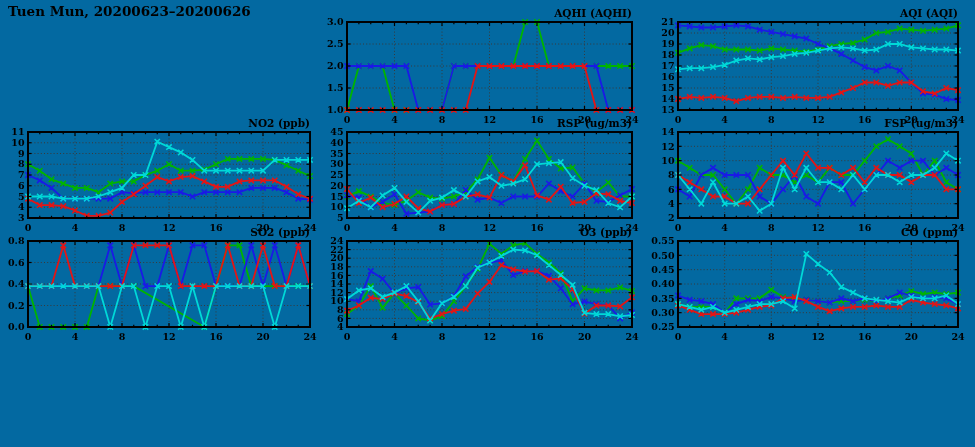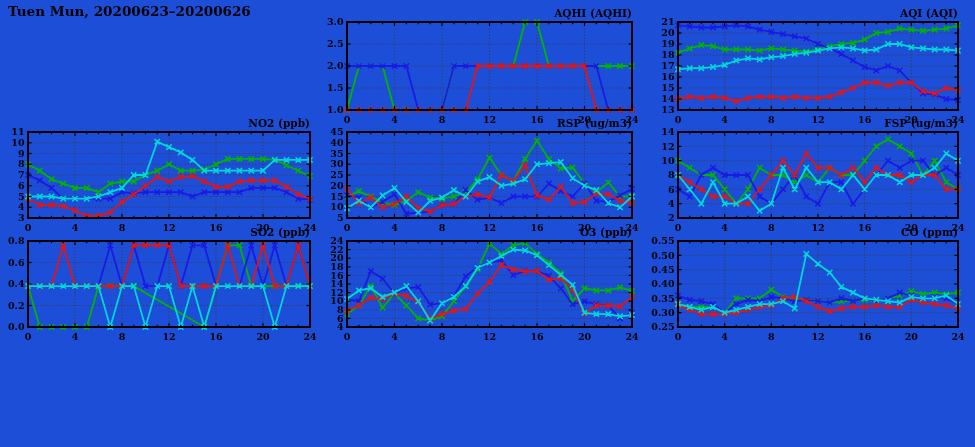--- a/index.html
+++ b/index.html
@@ -1,16 +1,16 @@
 <!DOCTYPE html>
 <html><head>
 <meta charset="utf-8">
 <style>
   html,body{margin:0;padding:0;background:#ffffff;}
-  .page{position:relative;width:975px;height:447px;background:#1d4ed8;overflow:hidden;
+  .page{position:relative;width:975px;height:447px;background:#0369a1;overflow:hidden;
         font-family:"DejaVu Serif", serif;}
   .main-title{position:absolute;left:8px;top:3px;font:bold 13.5px "DejaVu Serif", serif;color:#000;}
   .chart{position:absolute;}
   .chart svg{display:block;}
   .ticklabel text{font:bold 9.5px "DejaVu Serif", serif;fill:#000;}
   .charttitle{font:bold 10.5px "DejaVu Serif", serif;fill:#000;}
 </style>
 </head>
 <body>
 

